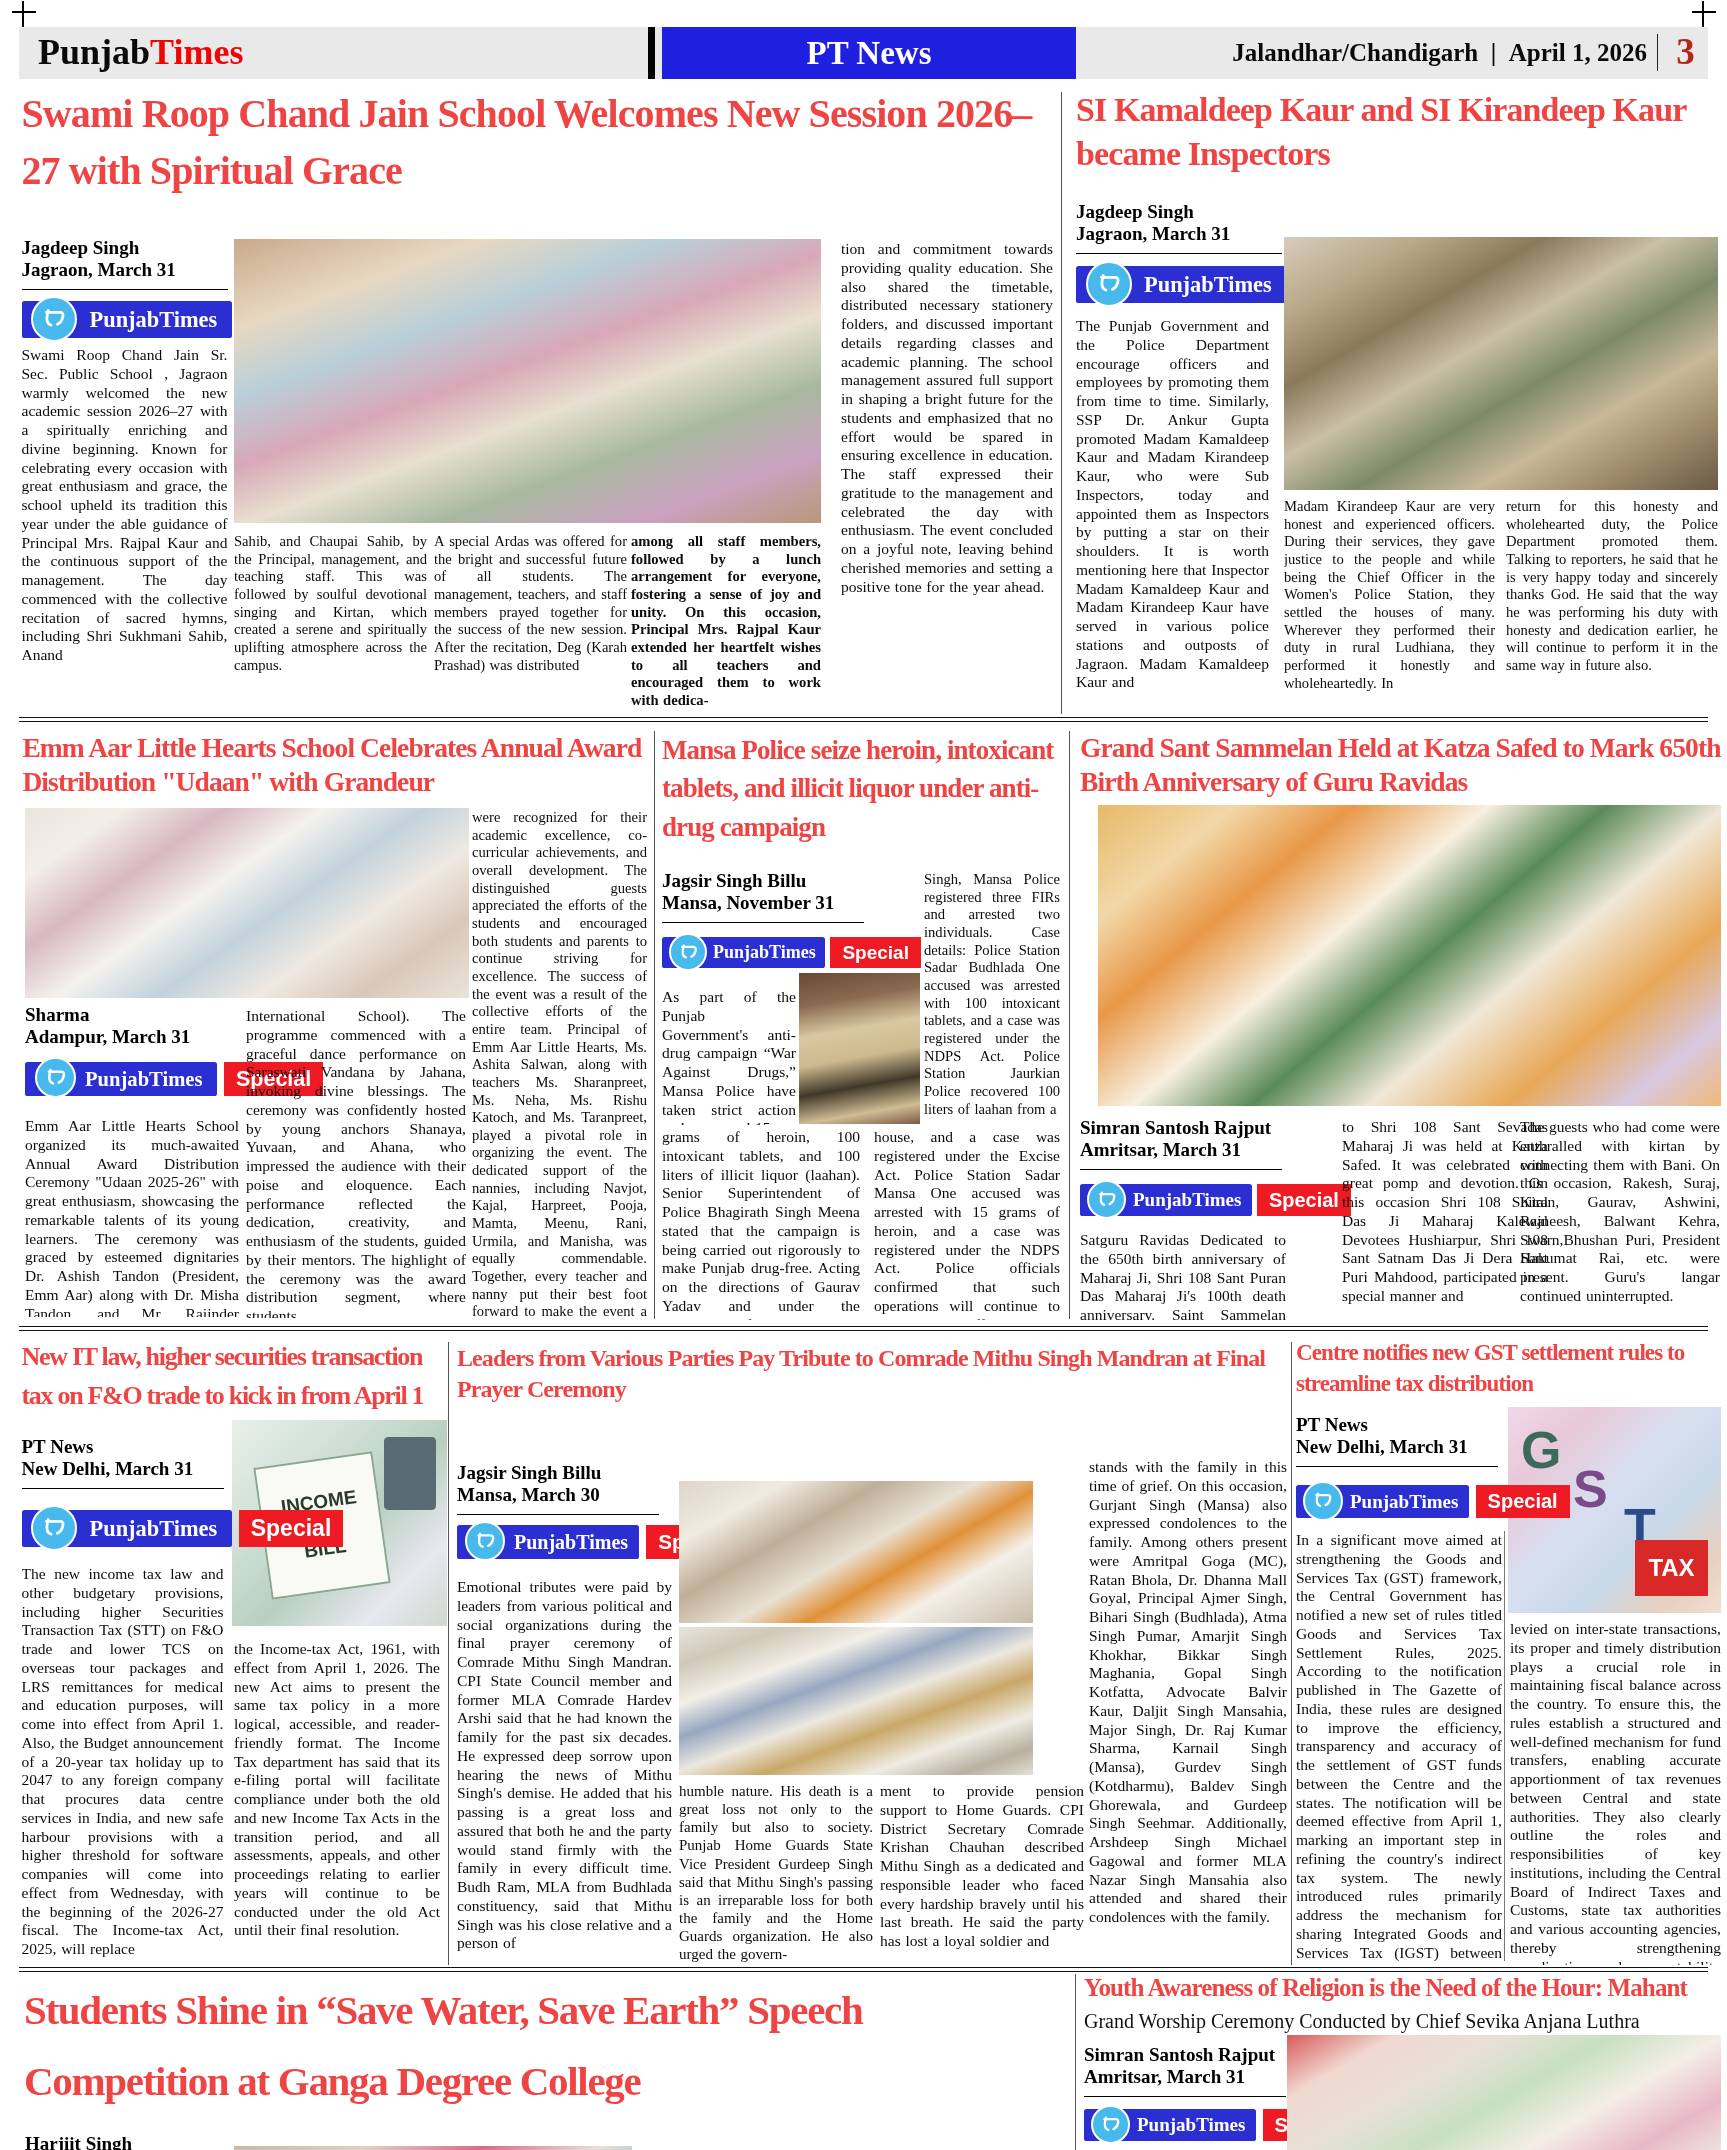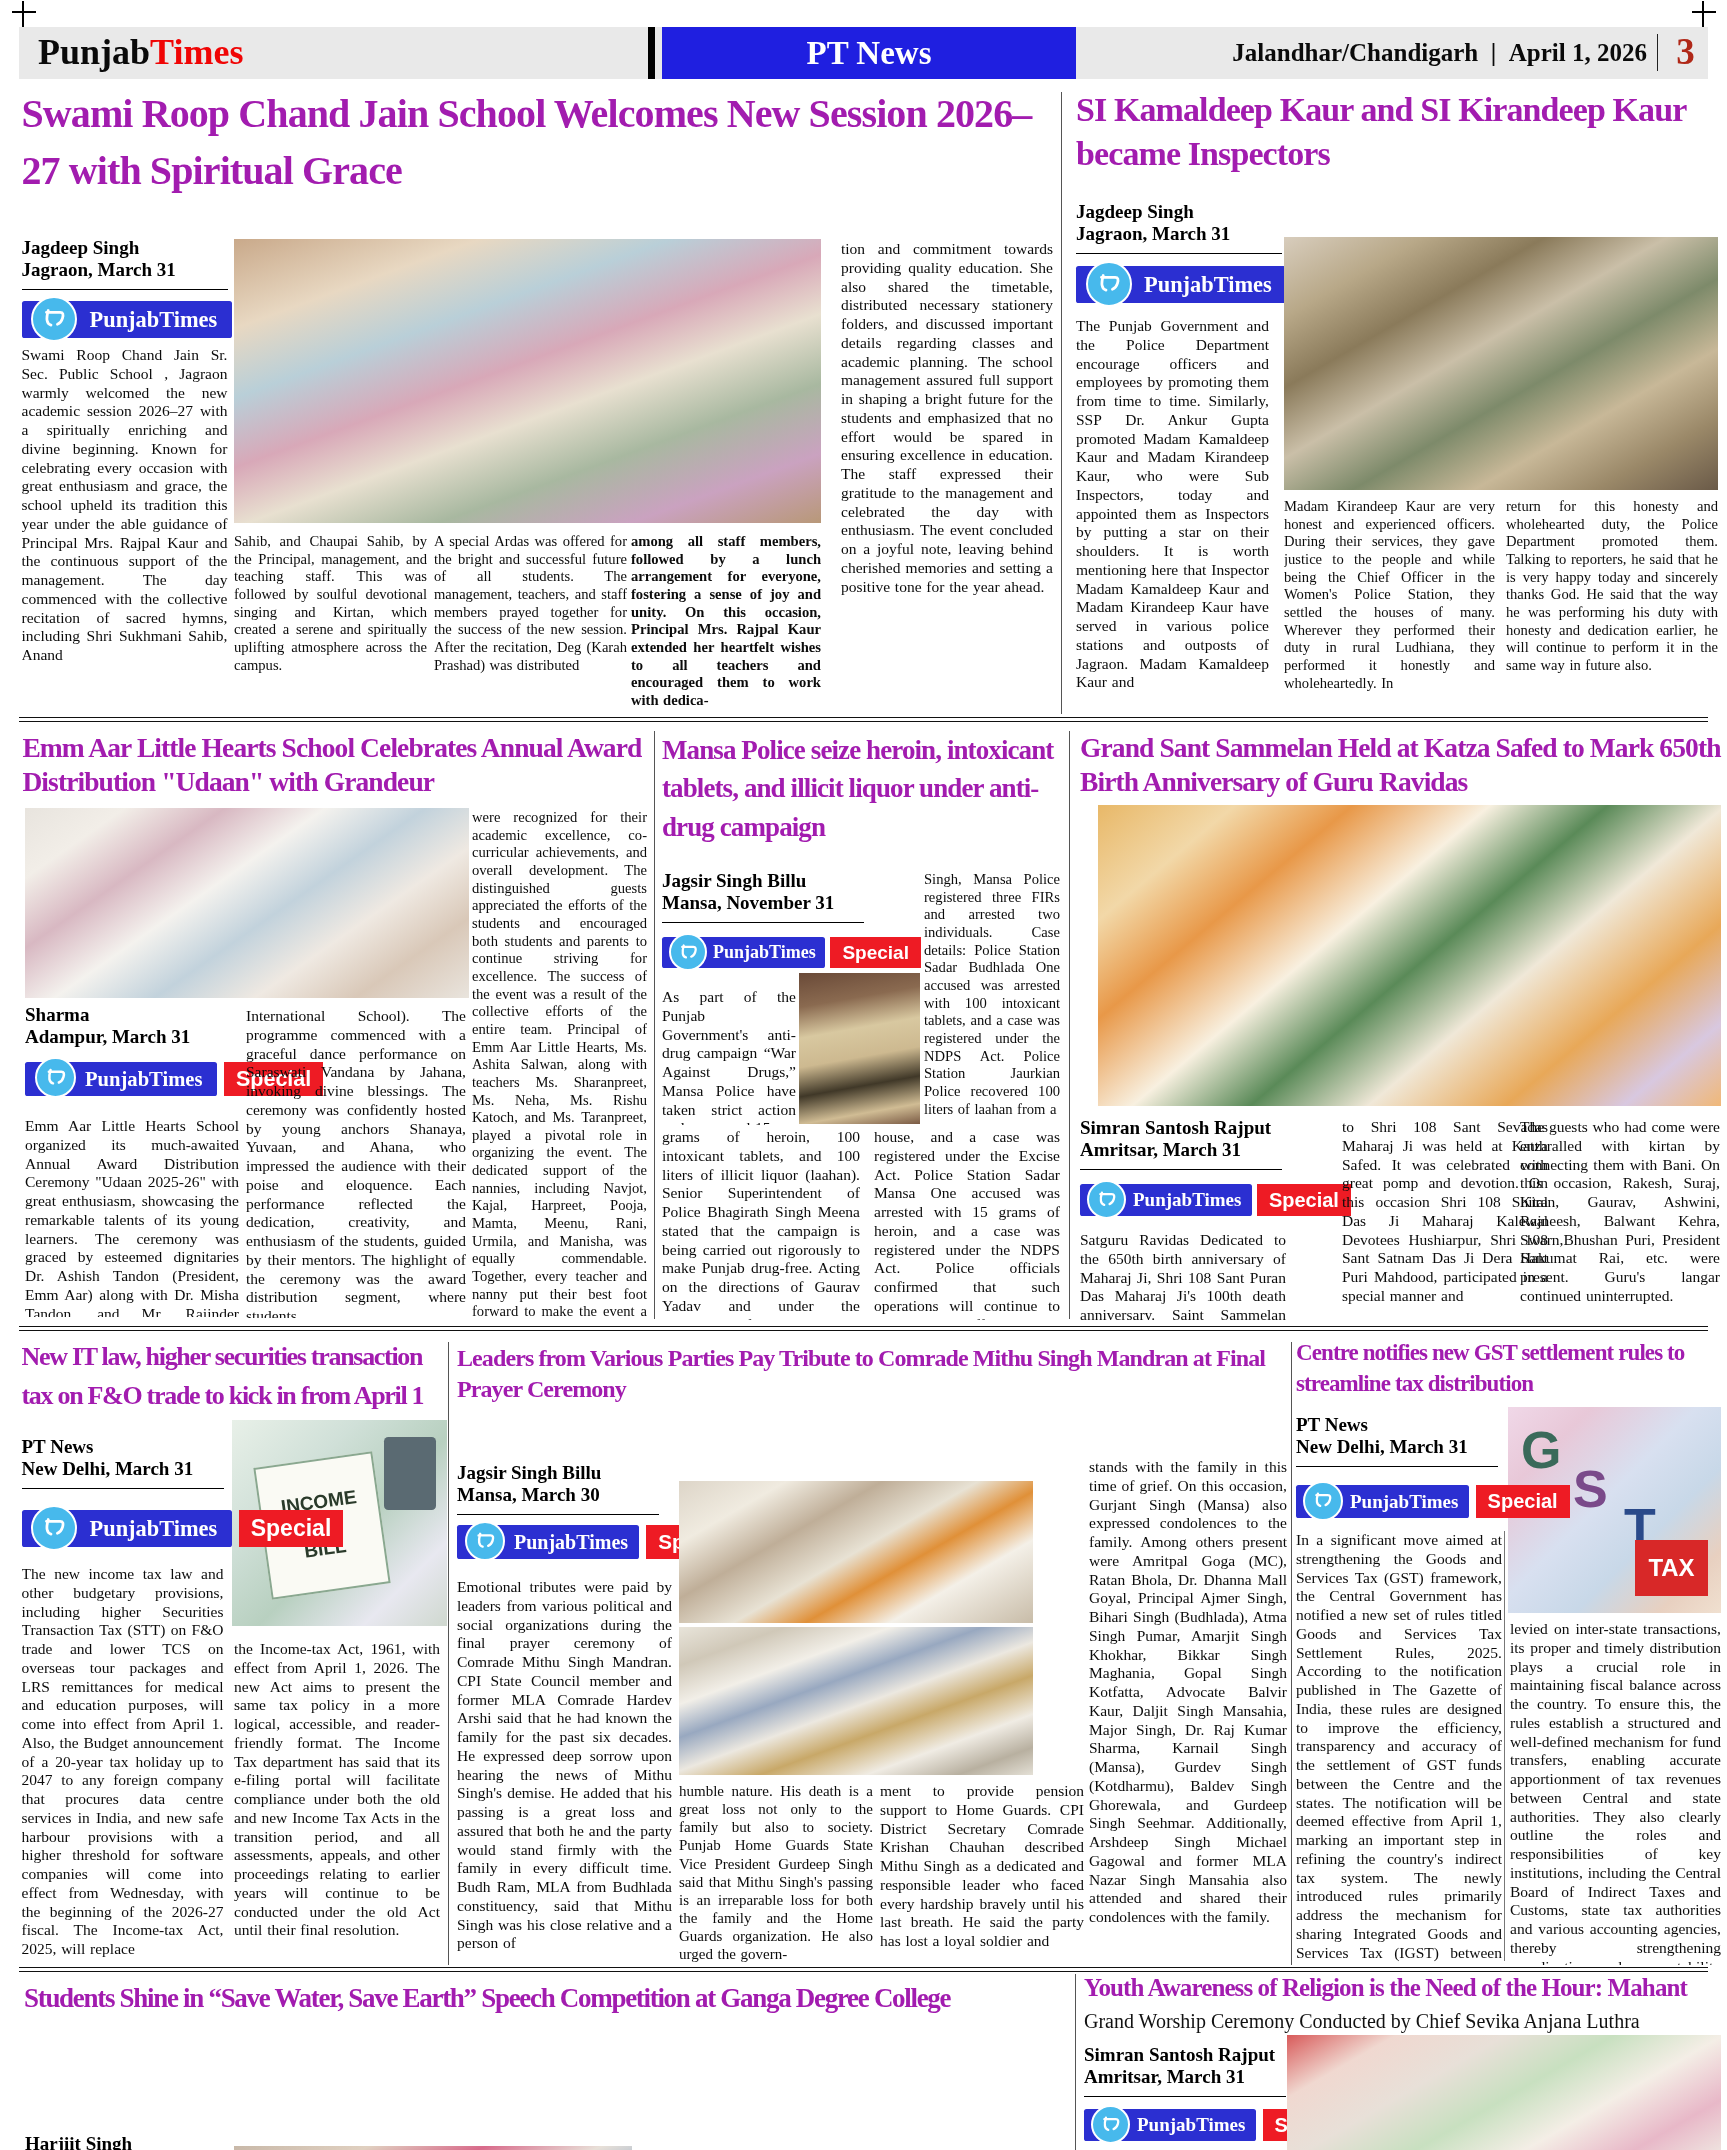--- a/index.html
+++ b/index.html
@@ -1,18 +1,18 @@
 <!DOCTYPE html>
 <html style="font-size:6.9px"><head>
 <meta charset="utf-8">
 <style>
   html,body{margin:0;padding:0;background:#fff;}
   .page{position:relative;width:1727px;height:2642px;background:#ffffff;font-family:"Liberation Serif",serif;overflow:hidden;}
   .abs{position:absolute;}
-  .hl{font-weight:bold;color:#a21caf;letter-spacing:-0.9px;}
+  .hl{font-weight:bold;color:#ef4444;letter-spacing:-0.9px;}
   .col{font-size:14.6px;line-height:1.21;text-align:justify;color:#0b0b0b;overflow:hidden;word-spacing:0.9px;}
   .byline{font-size:19px;font-weight:bold;line-height:1.18;color:#000;border-bottom:1.7px solid #000;padding-bottom:6.9px;}
   .badge{display:flex;align-items:center;height:37px;}
   .badge-blue{position:relative;height:100%;background:#2b2fd1;border-radius:2.6px;display:flex;align-items:center;padding:0 14.6px 0 68px;box-sizing:border-box;}
   .badge-brand{color:#fff;font-weight:bold;font-size:22.4px;font-family:"Liberation Serif",serif;}
   .badge-circle{position:absolute;left:9.5px;top:-5.2px;width:46px;height:46px;border-radius:50%;background:#47b9ec;border:2.2px solid #fff;display:flex;align-items:center;justify-content:center;box-sizing:border-box;}
   .badge-special{background:#ee1b24;height:100%;display:flex;align-items:center;padding:0 12px;margin-left:6.9px;color:#fff;font-family:"Liberation Sans",sans-serif;font-weight:bold;font-size:23px;}
   .photo{overflow:hidden;}
   .vrule{width:1.3px;background:#555;}
   .hrule{height:5.2px;border-top:1.7px solid #111;border-bottom:1.7px solid #111;box-sizing:border-box;}
@@ -256,21 +256,21 @@
       <div class="badge-special" style="font-size:20px;">Special</div>
     </div>
     <div class="abs col" style="left:1296px;top:1531px;width:206px;height:434px;font-size:15.5px;">In a significant move aimed at strengthening the Goods and Services Tax (GST) framework, the Central Government has notified a new set of rules titled Goods and Services Tax Settlement Rules, 2025. According to the notification published in The Gazette of India, these rules are designed to improve the efficiency, transparency and accuracy of the settlement of GST funds between the Centre and the states. The notification will be deemed effective from April 1, marking an important step in refining the country's indirect tax system. The newly introduced rules primarily address the mechanism for sharing Integrated Goods and Services Tax (IGST) between the Central Government and state governments. Since IGST is</div>
     <div class="abs vrule" style="left:1504px;top:1531px;height:430px;width:0.9px;background:#777;"></div>
     <div class="abs col" style="left:1510px;top:1620px;width:211px;height:345px;font-size:15.5px;">levied on inter-state transactions, its proper and timely distribution plays a crucial role in maintaining fiscal balance across the country. To ensure this, the rules establish a structured and well-defined mechanism for fund transfers, enabling accurate apportionment of tax revenues between Central and state authorities. They also clearly outline the roles and responsibilities of key institutions, including the Central Board of Indirect Taxes and Customs, state tax authorities and various accounting agencies, thereby strengthening coordination and accountability within the system.</div>
   </section>
 
   <div class="abs hrule" style="left:19.4px;top:1967px;width:1689px;"></div>
 
   <section>
-    <h1 class="abs hl" style="left:24px;top:1975px;width:1045px;margin:0;font-size:27px;line-height:1.72;letter-spacing:-1.3px;">Students Shine in “Save Water, Save Earth” Speech Competition at Ganga Degree College</h1>
+    <h1 class="abs hl" style="left:24px;top:1975px;width:1045px;margin:0;font-size:41px;line-height:1.72;letter-spacing:-1.3px;">Students Shine in “Save Water, Save Earth” Speech Competition at Ganga Degree College</h1>
     <div class="abs byline" style="left:25px;top:2133px;width:202px;">
       <div>Harjiit Singh</div>
 
     </div>
 
     <div class="abs photo" style="left:234px;top:2146px;width:398px;height:266px;background:linear-gradient(155deg,#c8b8a8 0%,#e0d0c0 14%,#d86a8a 26%,#e8e0d8 38%,#8aa8c8 50%,#e8d8e0 62%,#c85a78 74%,#d8d0c8 86%,#a89888 100%);"></div>
 
     <div class="abs col" style="left:637px;top:2147px;width:212px;height:473px;font-size:15.5px;">than required. She further said that if we pledge today to conserve water, we can save it for future generations. Encouraging the students, she added that such competitions are highly beneficial for personality development. Principal Dr. Suman Mittal also motivated students to contribute towards water conservation and sustainable development of natural resources. The main objective of the competition was to build self-confidence among students and enhance their speaking skills. Participants shared their thoughts with great interest on topics related to water and environmental protection. In the competition, Ankith (B.A. Semester</div>
     <div class="abs col" style="left:859px;top:2147px;width:207px;height:473px;font-size:15.5px;">VI) from Banda Singh Bahadur House and Simran (B.A. Part I, Semester II) from Swami Vivekananda House jointly secured first position, while Gurleen Kaur (B.A. Semester VI) from Kalpana Chawla House secured second position. The role of judges was efficiently performed by Prof. Navjot Kaur and Prof. Manpreet Kaur. Participants were evaluated based on language, presentation, and clarity of ideas. At the end of the event, students who delivered outstanding performances were honored. The organizers expressed gratitude to everyone at the conclusion of the program and hoped that such creative activities would continue to be organized in the future.</div>
   </section>

